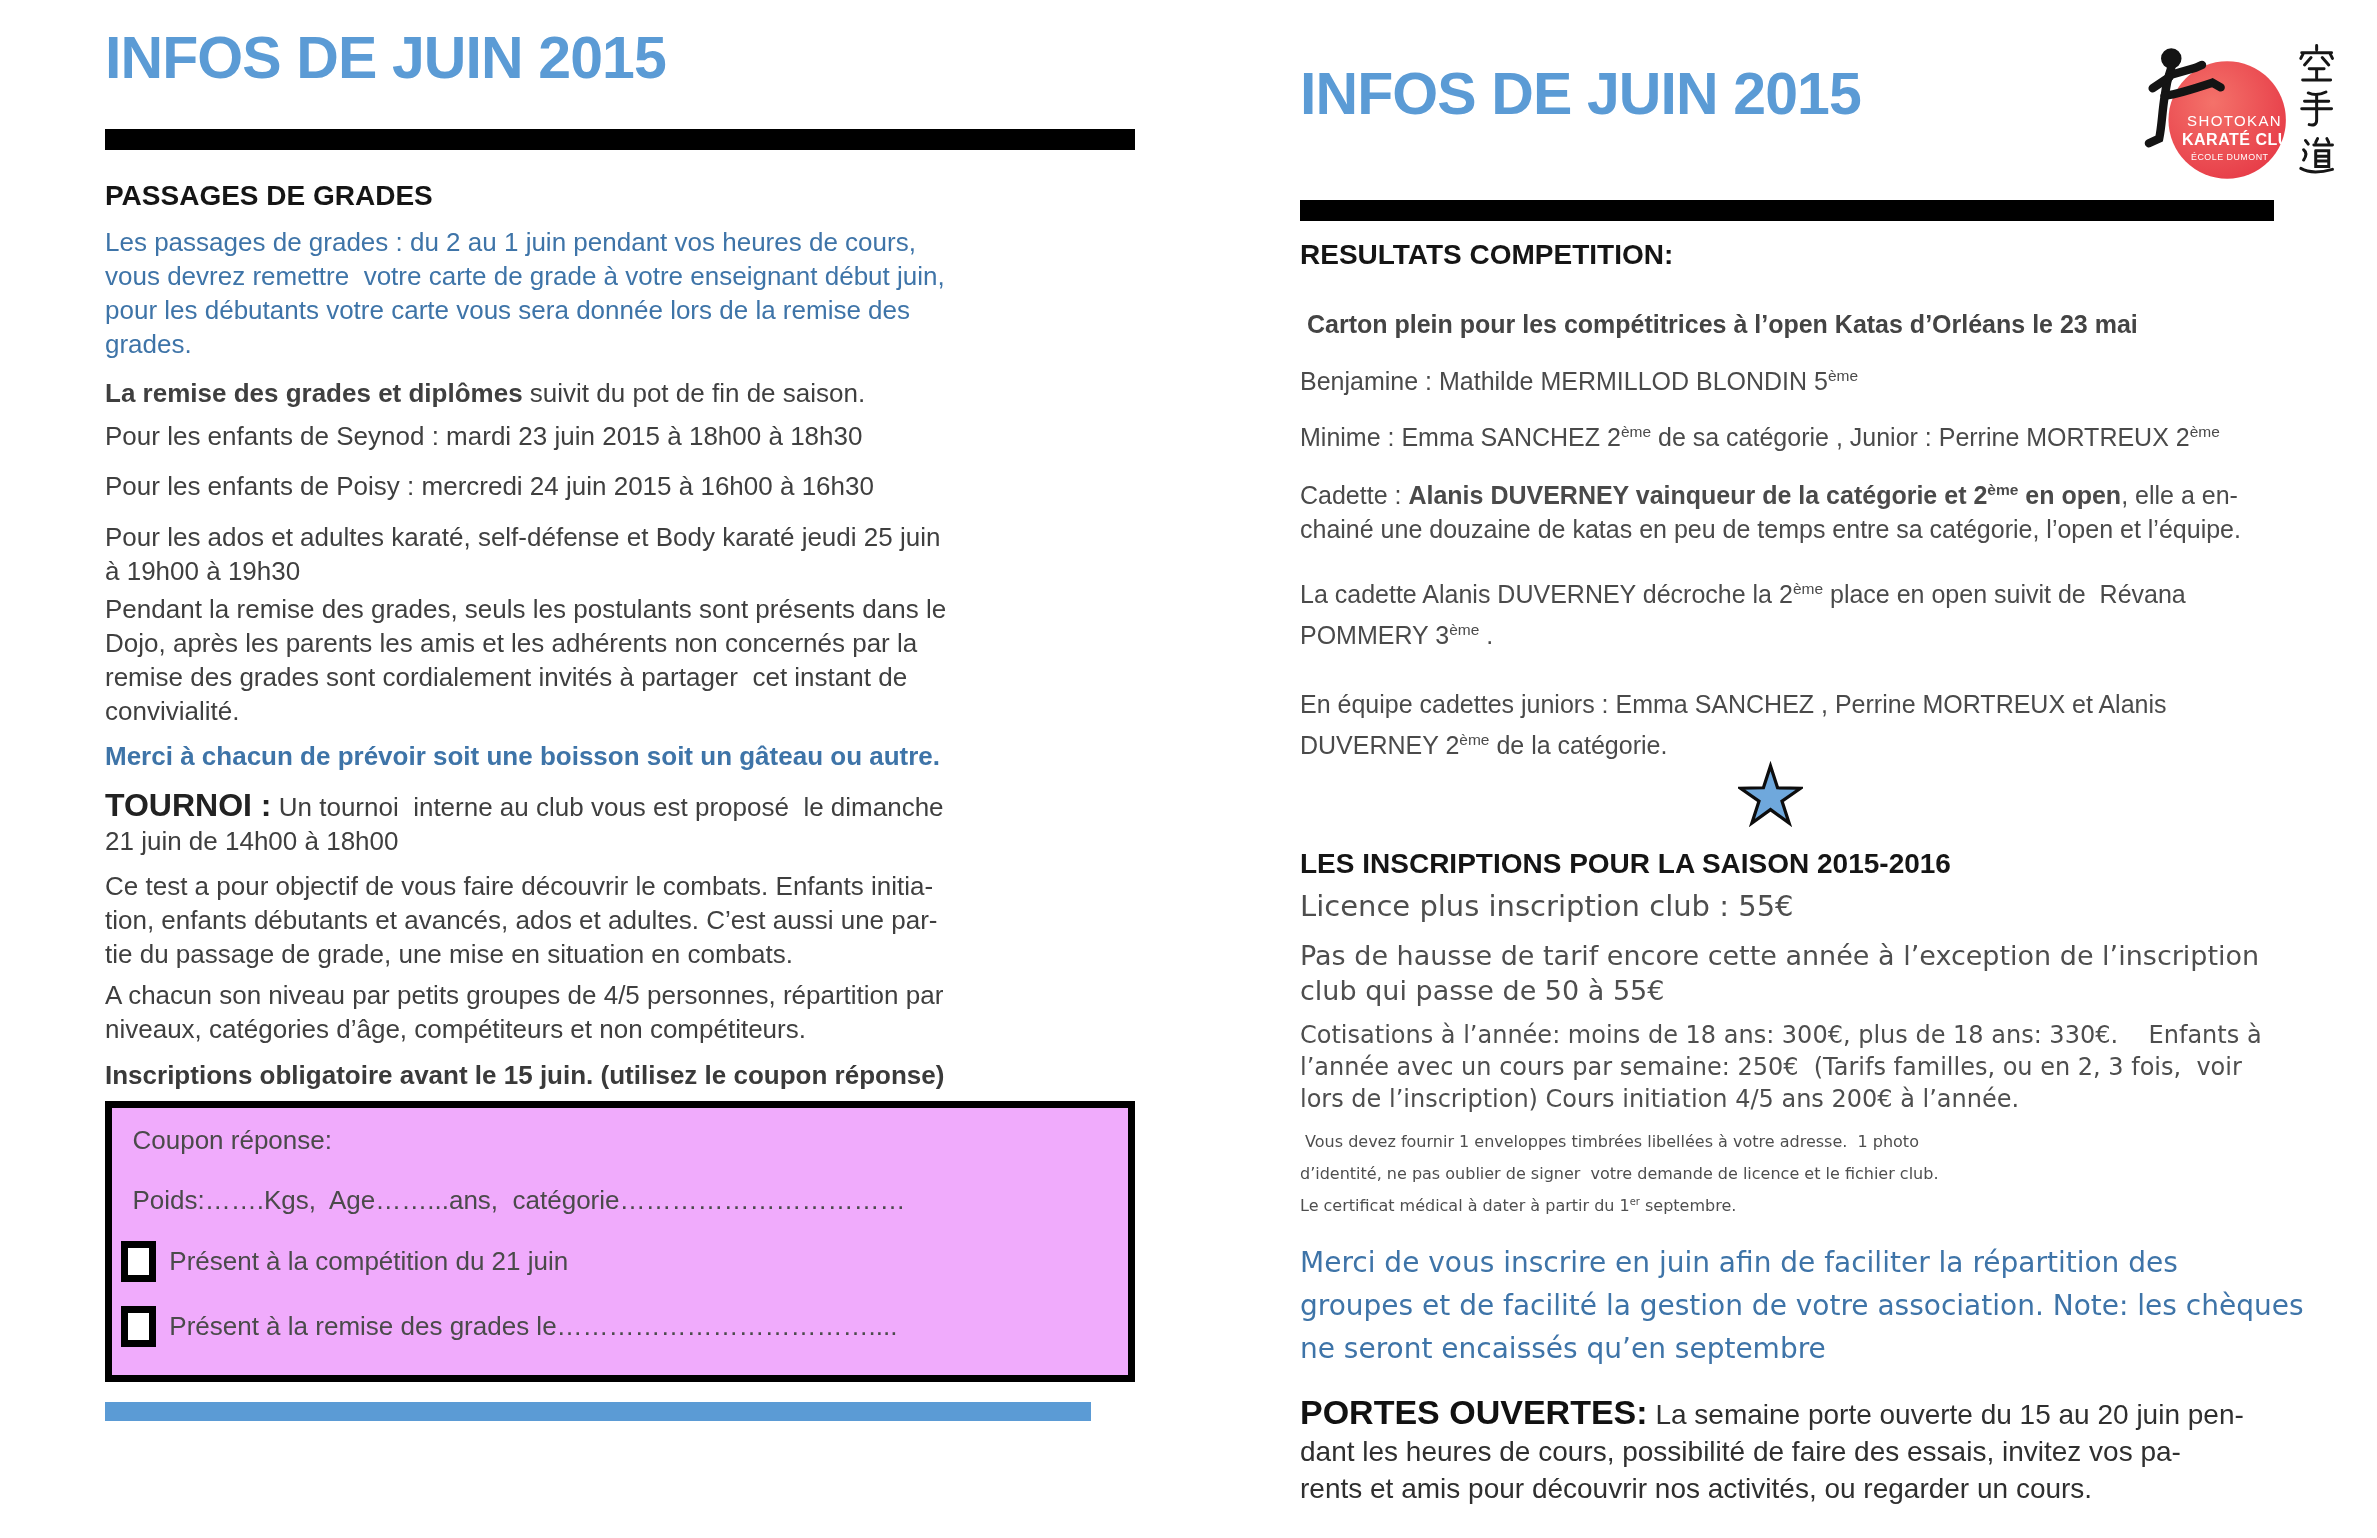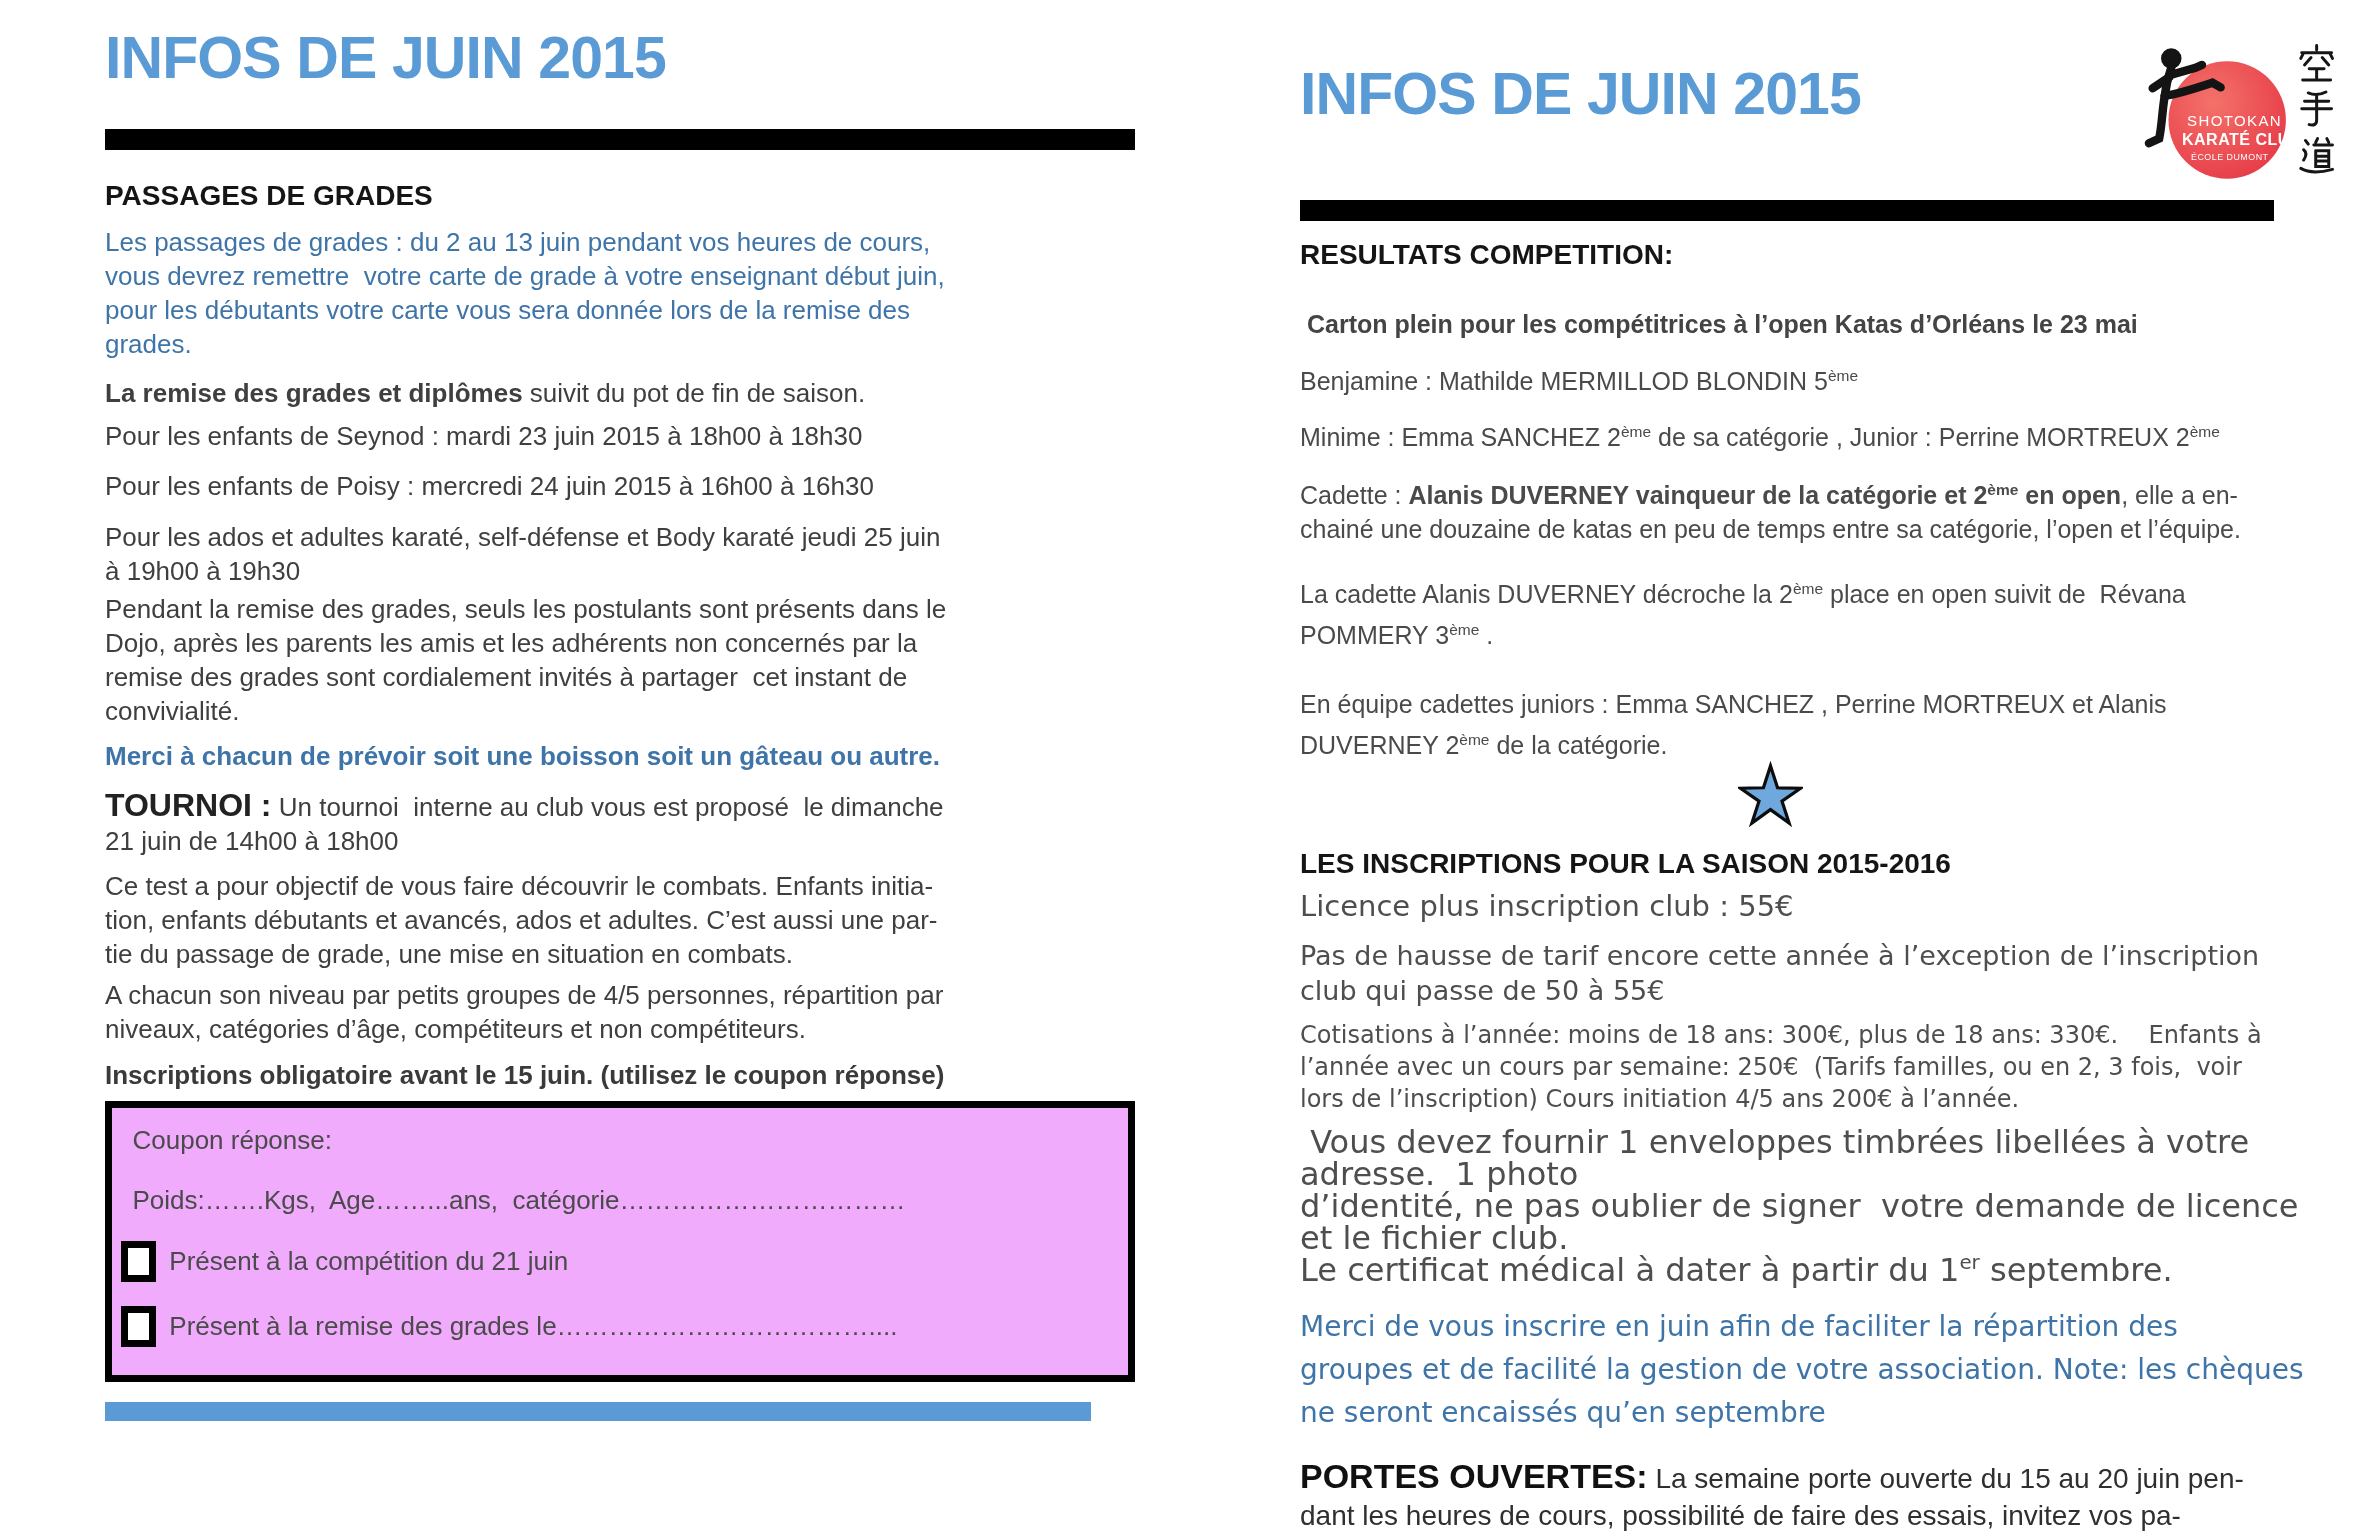--- a/index.html
+++ b/index.html
@@ -87,35 +87,35 @@
   .p-lacadette{margin-top:28px;line-height:41px;}
   .p-equipe{margin-top:28px;line-height:41px;}
 
   .star-row{position:relative;height:82px;}
   .star-row svg{position:absolute;left:438px;top:-13px;}
 
   .script{font-family:"DejaVu Sans",sans-serif;}
   .p-licence{margin-top:7.5px;font-size:29px;line-height:37px;color:#4e4e4e;}
   .p-hausse{margin-top:13px;font-size:27px;line-height:35px;color:#4e4e4e;}
   .p-cotisations{margin-top:11.2px;font-size:24px;line-height:32px;color:#4e4e4e;}
-  .p-fournir{margin-top:11.2px;font-size:32px;line-height:32px;color:#4e4e4e;}
+  .p-fournir{margin-top:11.2px;font-size:16px;line-height:32px;color:#4e4e4e;}
   .p-merci-juin{margin-top:18.6px;font-size:28px;line-height:43px;color:var(--text-blue);}
   .p-portes{margin-top:24px;font-size:28px;line-height:37px;color:#2f2f2f;}
   .portes-label{font-size:34px;font-weight:bold;color:#111;}
 </style>
 </head>
 <body>
 
 <div class="col col-left">
   <h1 class="doc-title">INFOS DE JUIN 2015</h1>
   <div class="rule rule-left"></div>
 
   <h2 class="h-passages">PASSAGES DE GRADES</h2>
 
-  <p class="para blue p-intro">Les passages de grades : du 2 au 13 juin pendant vos heures de cours,
+  <p class="para blue p-intro">Les passages de grades : du 2 au 1 juin pendant vos heures de cours,
 vous devrez remettre  votre carte de grade à votre enseignant début juin,
 pour les débutants votre carte vous sera donnée lors de la remise des
 grades.</p>
 
   <p class="para p-remise"><span class="b">La remise des grades et diplômes</span><span> suivit du pot de fin de saison.</span></p>
 
   <p class="para p-seynod">Pour les enfants de Seynod : mardi 23 juin 2015 à 18h00 à 18h30</p>
   <p class="para p-poisy">Pour les enfants de Poisy : mercredi 24 juin 2015 à 16h00 à 16h30</p>
   <p class="para p-ados">Pour les ados et adultes karaté, self-défense et Body karaté jeudi 25 juin
 à 19h00 à 19h30</p>

